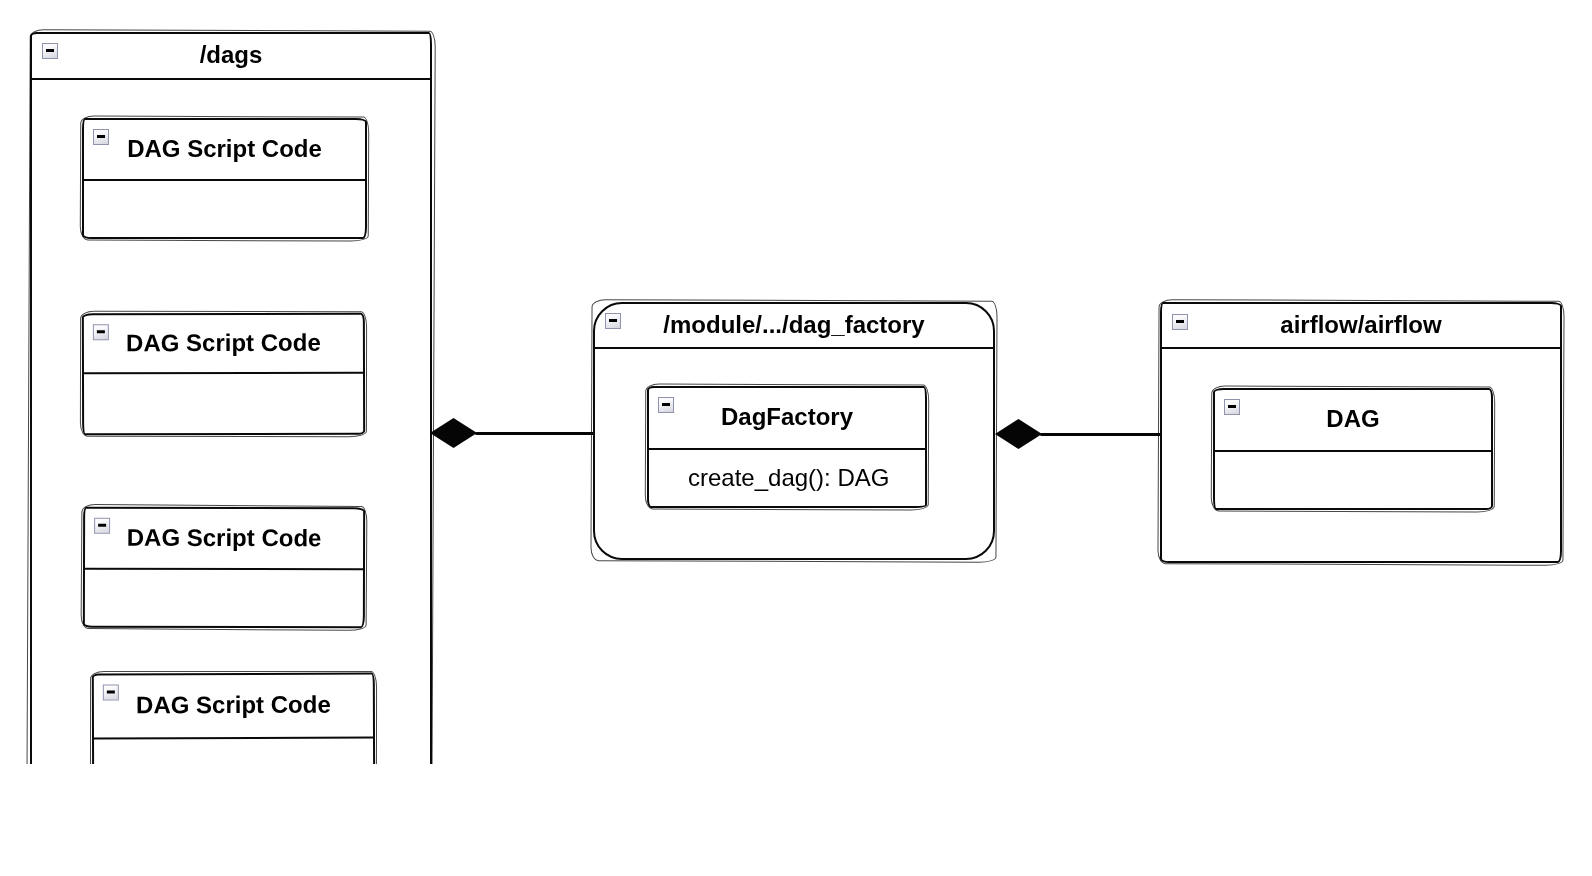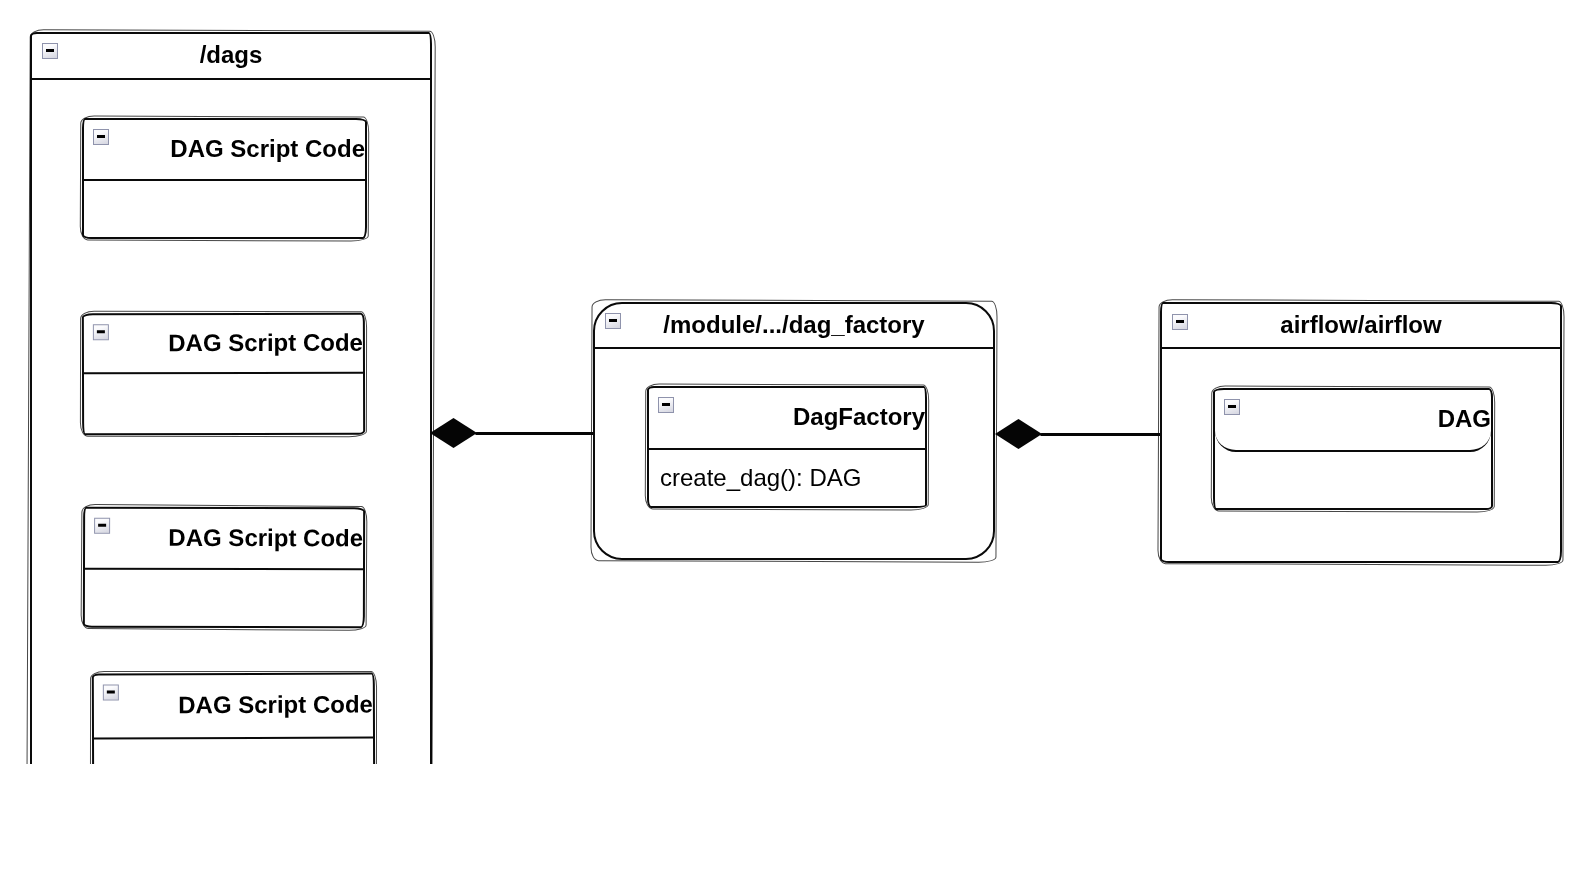--- a/index.html
+++ b/index.html
@@ -41,23 +41,23 @@
     font-weight: 700;
     font-size: 24px;
     text-align: center;
   }
   .class-head {
     position: relative;
     width: 100%;
     border-bottom: 2.4px solid #0a0a0a;
     font-weight: 700;
     font-size: 24px;
-    text-align: right;
+    text-align: center;
   }
-  .class-body { position: relative; width: 100%; }
+  .class-body { position: relative; width: 100%; padding-left: 28px; }
   .method-row {
     display: flex;
     align-items: center;
     padding-left: 11px;
     font-size: 24px;
     font-weight: 400;
     height: 100%;
   }
 
   
@@ -160,21 +160,21 @@
   <div class="diamond" style="left:995px; top:419px;"></div>
   <div class="edge" style="left:1040px; top:433px; width:124px;"></div>
 
   <div class="shape sk2" style="left:1160px; top:302px; width:402px; height:261px;">
     <div class="folder-head" style="height:45px; line-height:41px;">
       <span class="collapse" style="left:10px; top:10px;"></span>
       <span>airflow/airflow</span>
     </div>
 
     <div class="shape sk3" style="left:51px; top:84px; width:280px; height:122px;">
-      <div class="class-head" style="height:62px; line-height:58px;border-radius:21px;">
+      <div class="class-head" style="height:62px; line-height:58px;">
         <span class="collapse" style="left:9px; top:9px;"></span>
         <span>DAG</span>
       </div>
       <div class="class-body" style="height:55px;"></div>
     </div>
   </div>
 
 </div>
 
 </body></html>

